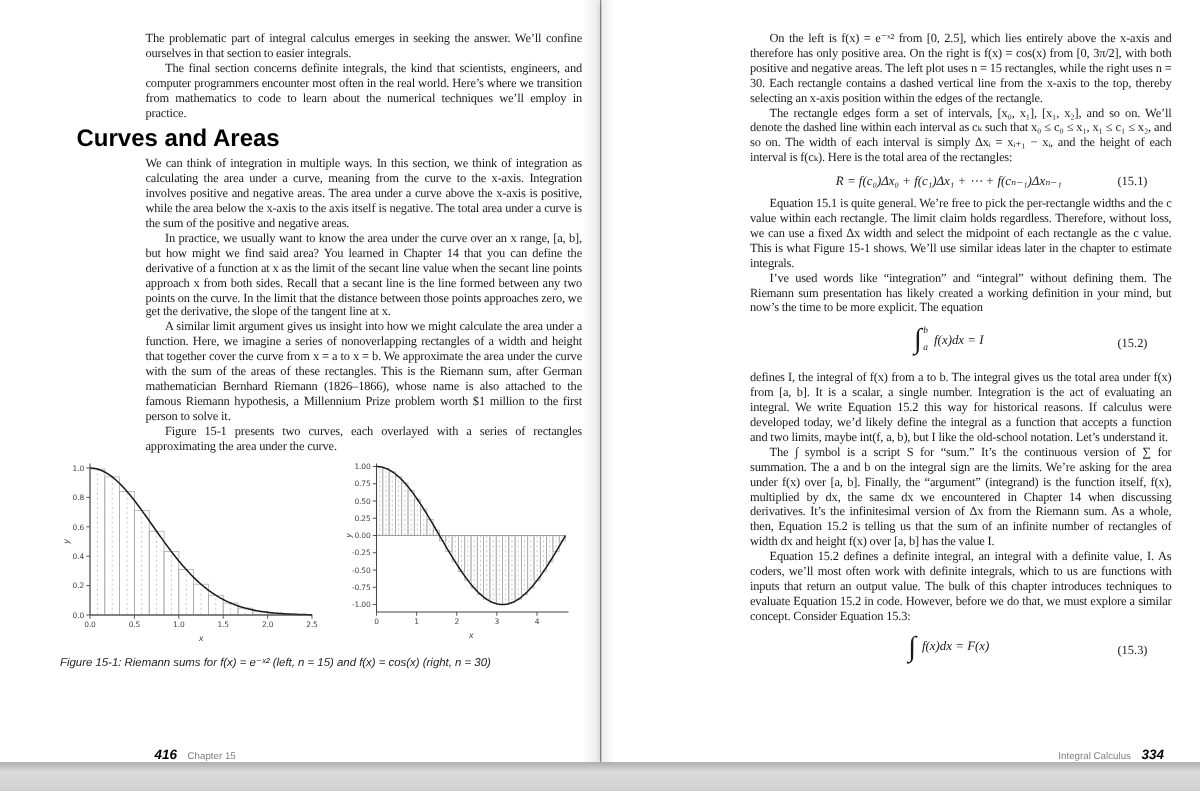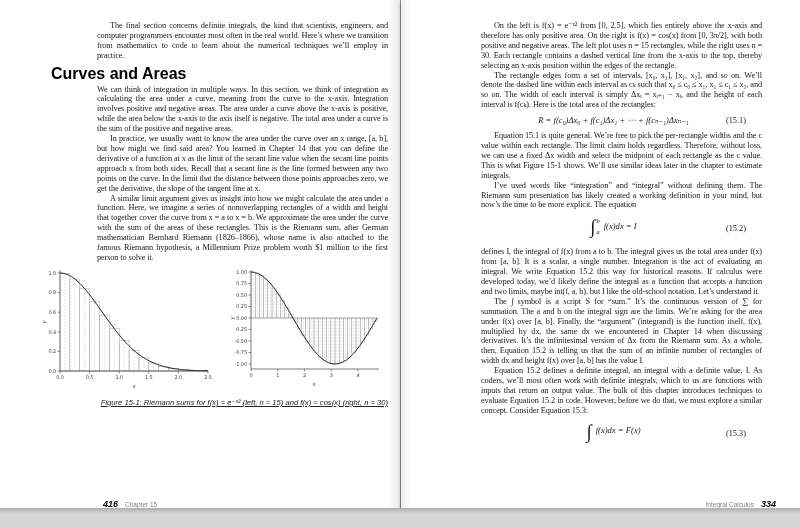--- a/index.html
+++ b/index.html
@@ -10,28 +10,28 @@
   .page-right{left:401px;width:399px;}
   .page-left::after{content:"";position:absolute;right:0;top:0;bottom:0;width:12px;
     background:linear-gradient(to right,rgba(0,0,0,0),rgba(0,0,0,0.08));}
   .page-right::before{content:"";position:absolute;left:0;top:0;bottom:0;width:9px;
     background:linear-gradient(to right,rgba(0,0,0,0.07),rgba(0,0,0,0));}
   .desk{position:absolute;left:0;top:508px;width:800px;height:19px;
     background:linear-gradient(#aeaeae,#dadada 35%,#d2d2d2);}
   .col{position:absolute;font-size:8.3px;line-height:9.9px;letter-spacing:-0.12px;
     color:#1a1a1a;text-align:justify;}
   .col-left{left:97px;top:21px;width:291px;}
-  .col-right{left:80px;top:21px;width:281px;}
+  .col-right{left:99px;top:21px;width:281px;}
   .col p{margin:0;padding:0;}
   .indent{text-indent:13px;}
   h2.sec{font-family:"Liberation Sans","DejaVu Sans",sans-serif;font-weight:bold;
     font-size:16px;letter-spacing:0;color:#000;margin:8px 0 6px -46px;text-align:left;}
   .figure-row{display:flex;align-items:flex-start;margin:4px 0 0 -57px;width:348px;}
   .caption{font-family:"Liberation Sans","DejaVu Sans",sans-serif;font-style:italic;
-    font-size:7.6px;letter-spacing:0;color:#222;margin:5px 0 0 -57px;text-align:right;text-decoration:underline;}
+    font-size:7.6px;letter-spacing:0;color:#222;margin:5px 0 0 -57px;text-align:left;}
   .footer{position:absolute;top:493px;font-family:"Liberation Sans","DejaVu Sans",sans-serif;}
   .footer .pagenum{font-weight:bold;font-size:9px;color:#000;font-style:italic;}
   .footer .booklabel{font-size:6.5px;color:#808080;margin:0 7px;}
   .footer-l{left:103px;}
   .footer-r{right:24px;text-align:right;}
   .eq{position:relative;margin:6px 16px 5px 0;text-align:center;font-style:italic;
     font-size:8.6px;letter-spacing:0;}
   .eq .eq-num{position:absolute;right:0;top:50%;transform:translateY(-50%);
     font-style:normal;font-size:8.3px;color:#1a1a1a;}
   .eq-flex{display:inline-flex;align-items:center;vertical-align:middle;}
@@ -44,25 +44,27 @@
   .eq3-wrap{height:24px;}
   svg text{font-family:"DejaVu Sans","Liberation Sans",sans-serif;}
 </style>
 </head>
 <body>
 
 <div class="spread">
 
   <div class="page page-left">
     <div class="col col-left">
+      <p>The problematic part of integral calculus emerges in seeking the answer. We’ll confine ourselves in that section to easier integrals.</p>
       <p class="indent">The final section concerns definite integrals, the kind that scientists, engineers, and computer programmers encounter most often in the real world. Here’s where we transition from mathematics to code to learn about the numerical techniques we’ll employ in practice.</p>
       <h2 class="sec">Curves and Areas</h2>
       <p>We can think of integration in multiple ways. In this section, we think of integration as calculating the area under a curve, meaning from the curve to the x-axis. Integration involves positive and negative areas. The area under a curve above the x-axis is positive, while the area below the x-axis to the axis itself is negative. The total area under a curve is the sum of the positive and negative areas.</p>
       <p class="indent">In practice, we usually want to know the area under the curve over an x range, [a, b], but how might we find said area? You learned in Chapter 14 that you can define the derivative of a function at x as the limit of the secant line value when the secant line points approach x from both sides. Recall that a secant line is the line formed between any two points on the curve. In the limit that the distance between those points approaches zero, we get the derivative, the slope of the tangent line at x.</p>
       <p class="indent">A similar limit argument gives us insight into how we might calculate the area under a function. Here, we imagine a series of nonoverlapping rectangles of a width and height that together cover the curve from x = a to x = b. We approximate the area under the curve with the sum of the areas of these rectangles. This is the Riemann sum, after German mathematician Bernhard Riemann (1826–1866), whose name is also attached to the famous Riemann hypothesis, a Millennium Prize problem worth $1 million to the first person to solve it.</p>
+      <p class="indent">Figure 15-1 presents two curves, each overlayed with a series of rectangles approximating the area under the curve.</p>
 
       <div class="figure-row">
         <svg id="chart-0" width="172" height="124">
             <rect x="20" y="6.676200000000009" width="9.866666666666667" height="97.32379999999999" fill="none" stroke="#a8a8a8" stroke-width="0.5"></rect>
             <line x1="24.933333333333334" y1="104" x2="24.933333333333334" y2="6.676200000000009" stroke="#bdbdbd" stroke-width="0.5" stroke-dasharray="1.6 1.6"></line>
             <rect x="29.866666666666667" y="11.9388" width="9.866666666666667" height="92.0612" fill="none" stroke="#a8a8a8" stroke-width="0.5"></rect>
             <line x1="34.8" y1="104" x2="34.8" y2="11.9388" stroke="#bdbdbd" stroke-width="0.5" stroke-dasharray="1.6 1.6"></line>
             <rect x="39.733333333333334" y="21.6212" width="9.866666666666667" height="82.3788" fill="none" stroke="#a8a8a8" stroke-width="0.5"></rect>
             <line x1="44.66666666666667" y1="104" x2="44.66666666666667" y2="21.6212" stroke="#bdbdbd" stroke-width="0.5" stroke-dasharray="1.6 1.6"></line>
             <rect x="49.6" y="34.2632" width="9.866666666666667" height="69.7368" fill="none" stroke="#a8a8a8" stroke-width="0.5"></rect>

